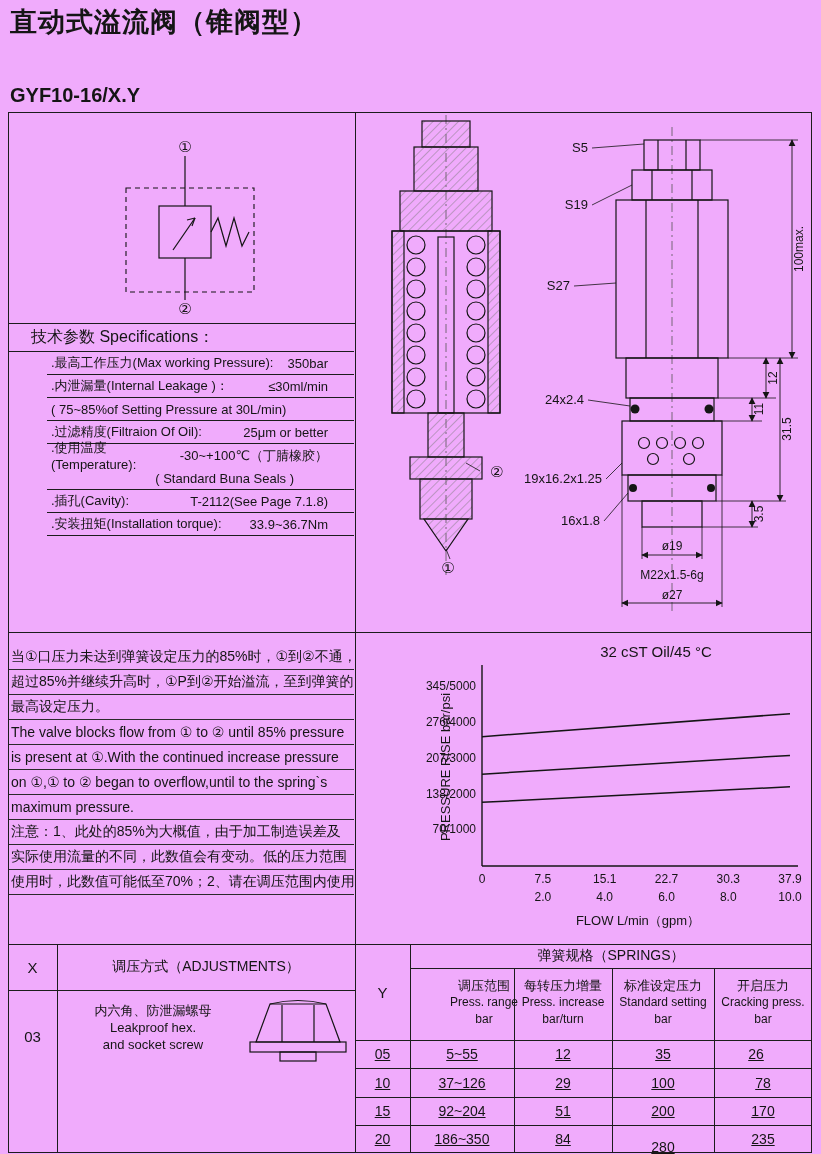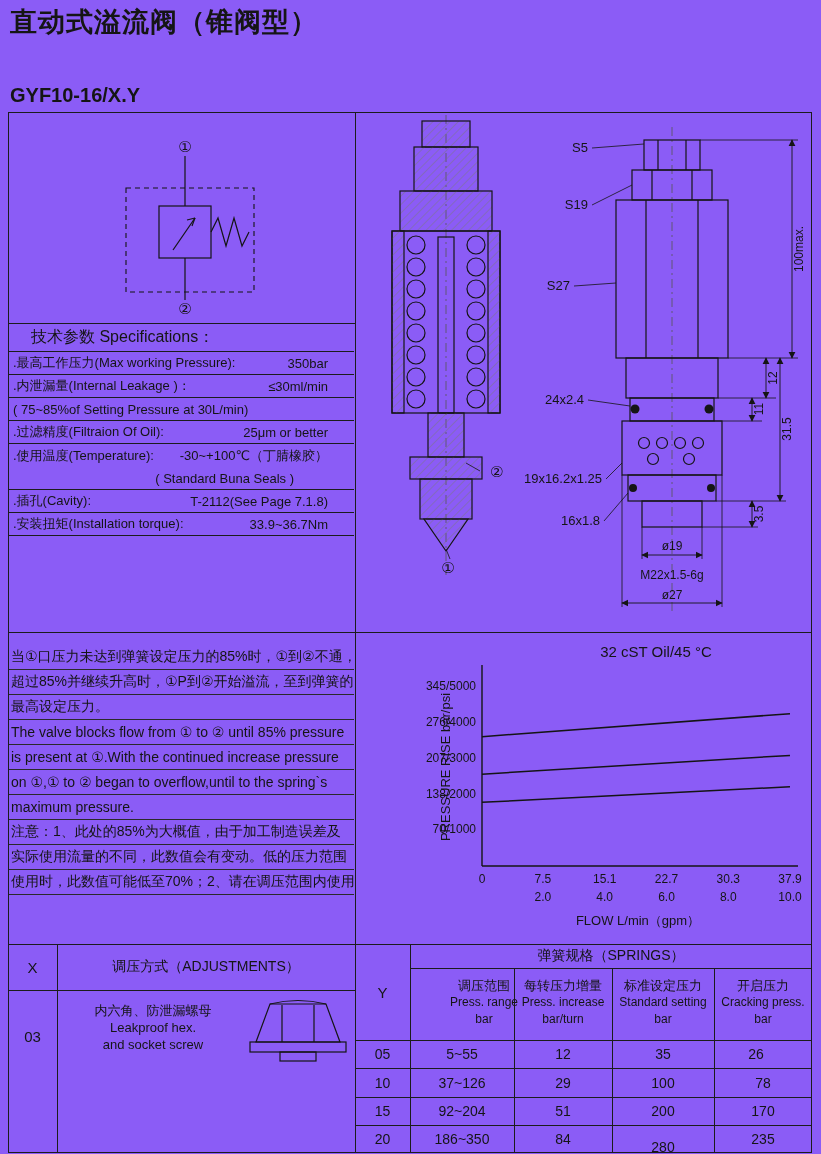--- a/index.html
+++ b/index.html
@@ -1,40 +1,40 @@
 <!DOCTYPE html>
 <html><head>
 <meta charset="utf-8">
 <style>
   * { margin:0; padding:0; box-sizing:border-box; }
   html,body { background:#e8e8e8; }
   body { font-family:"Liberation Sans","DejaVu Sans",sans-serif; color:#151515; }
-  .page { position:relative; width:821px; height:1154px; background:#8b5cf6; margin:0 auto; overflow:hidden; }
+  .page { position:relative; width:821px; height:1154px; background:#f0abfc; margin:0 auto; overflow:hidden; }
   .abs { position:absolute; }
   .hline { position:absolute; height:1px; background:#1c1c1c; }
   .vline { position:absolute; width:1px; background:#1c1c1c; }
   .frame { position:absolute; left:8px; top:112px; width:804px; height:1041px; border:1.5px solid #1c1c1c; }
 
   .hdr-zh { position:absolute; left:10px; top:4px; font-size:27px; font-weight:700; letter-spacing:1px; }
   .hdr-en { position:absolute; left:10px; top:36px; font-size:24px; font-weight:400; }
   .model  { position:absolute; left:10px; top:84px; font-size:20px;font-weight:bold; }
 
   .spec-box { position:absolute; left:9px; top:324px; width:345px; }
   .spec-head { height:28px; border-bottom:1px solid #1c1c1c; font-size:16px; padding-left:22px; display:flex; align-items:center; }
-  .spec-row { display:flex; align-items:center; height:23px; border-bottom:1px solid #1c1c1c; font-size:13px; padding:0 26px 0 4px; }
+  .spec-row { display:flex; align-items:center; height:23px; border-bottom:1px solid #1c1c1c; font-size:13px; padding:0 26px 0 4px;margin-left:38px; }
   .spec-row .val { margin-left:auto; white-space:nowrap; }
   .spec-row.nb { border-bottom:none; }
 
   .desc-box { position:absolute; left:9px; top:645px; width:345px; }
   .desc-row { height:25px; border-bottom:1px solid #2a2a2a; font-size:14px; display:flex; align-items:center; padding:0 2px; white-space:nowrap; overflow:hidden; }
 
   .cell-c { display:flex; align-items:center; justify-content:center; text-align:center; }
   .th { text-align:center; font-size:13px; line-height:17px; padding-top:9px; }
   .th div:nth-child(2), .th div:nth-child(3) { font-size:12px; }
-  .td { display:flex; align-items:center; justify-content:center; font-size:14px; }
+  .td { display:flex; align-items:center; justify-content:center; font-size:14px;text-decoration:underline; }
 
   svg .s   { stroke:#151515; stroke-width:1.2; fill:none; }
   svg .sh  { stroke:#151515; stroke-width:1.2; fill:url(#hatch); }
   svg .cl  { stroke:#555; stroke-width:0.8; stroke-dasharray:9 4 2 4; fill:none; }
   svg .dashedr { stroke:#151515; stroke-width:1.1; fill:none; stroke-dasharray:5 4; }
   svg .ext { stroke:#151515; stroke-width:0.8; }
   svg .dim { stroke:#151515; stroke-width:0.9; fill:none; }
   svg .dot { fill:#151515; stroke:none; }
   svg .dlabel   { font-family:"Liberation Sans","DejaVu Sans",sans-serif; font-size:13px; fill:#151515; }
   svg .dimlabel { font-family:"Liberation Sans","DejaVu Sans",sans-serif; font-size:12px; fill:#151515; }

